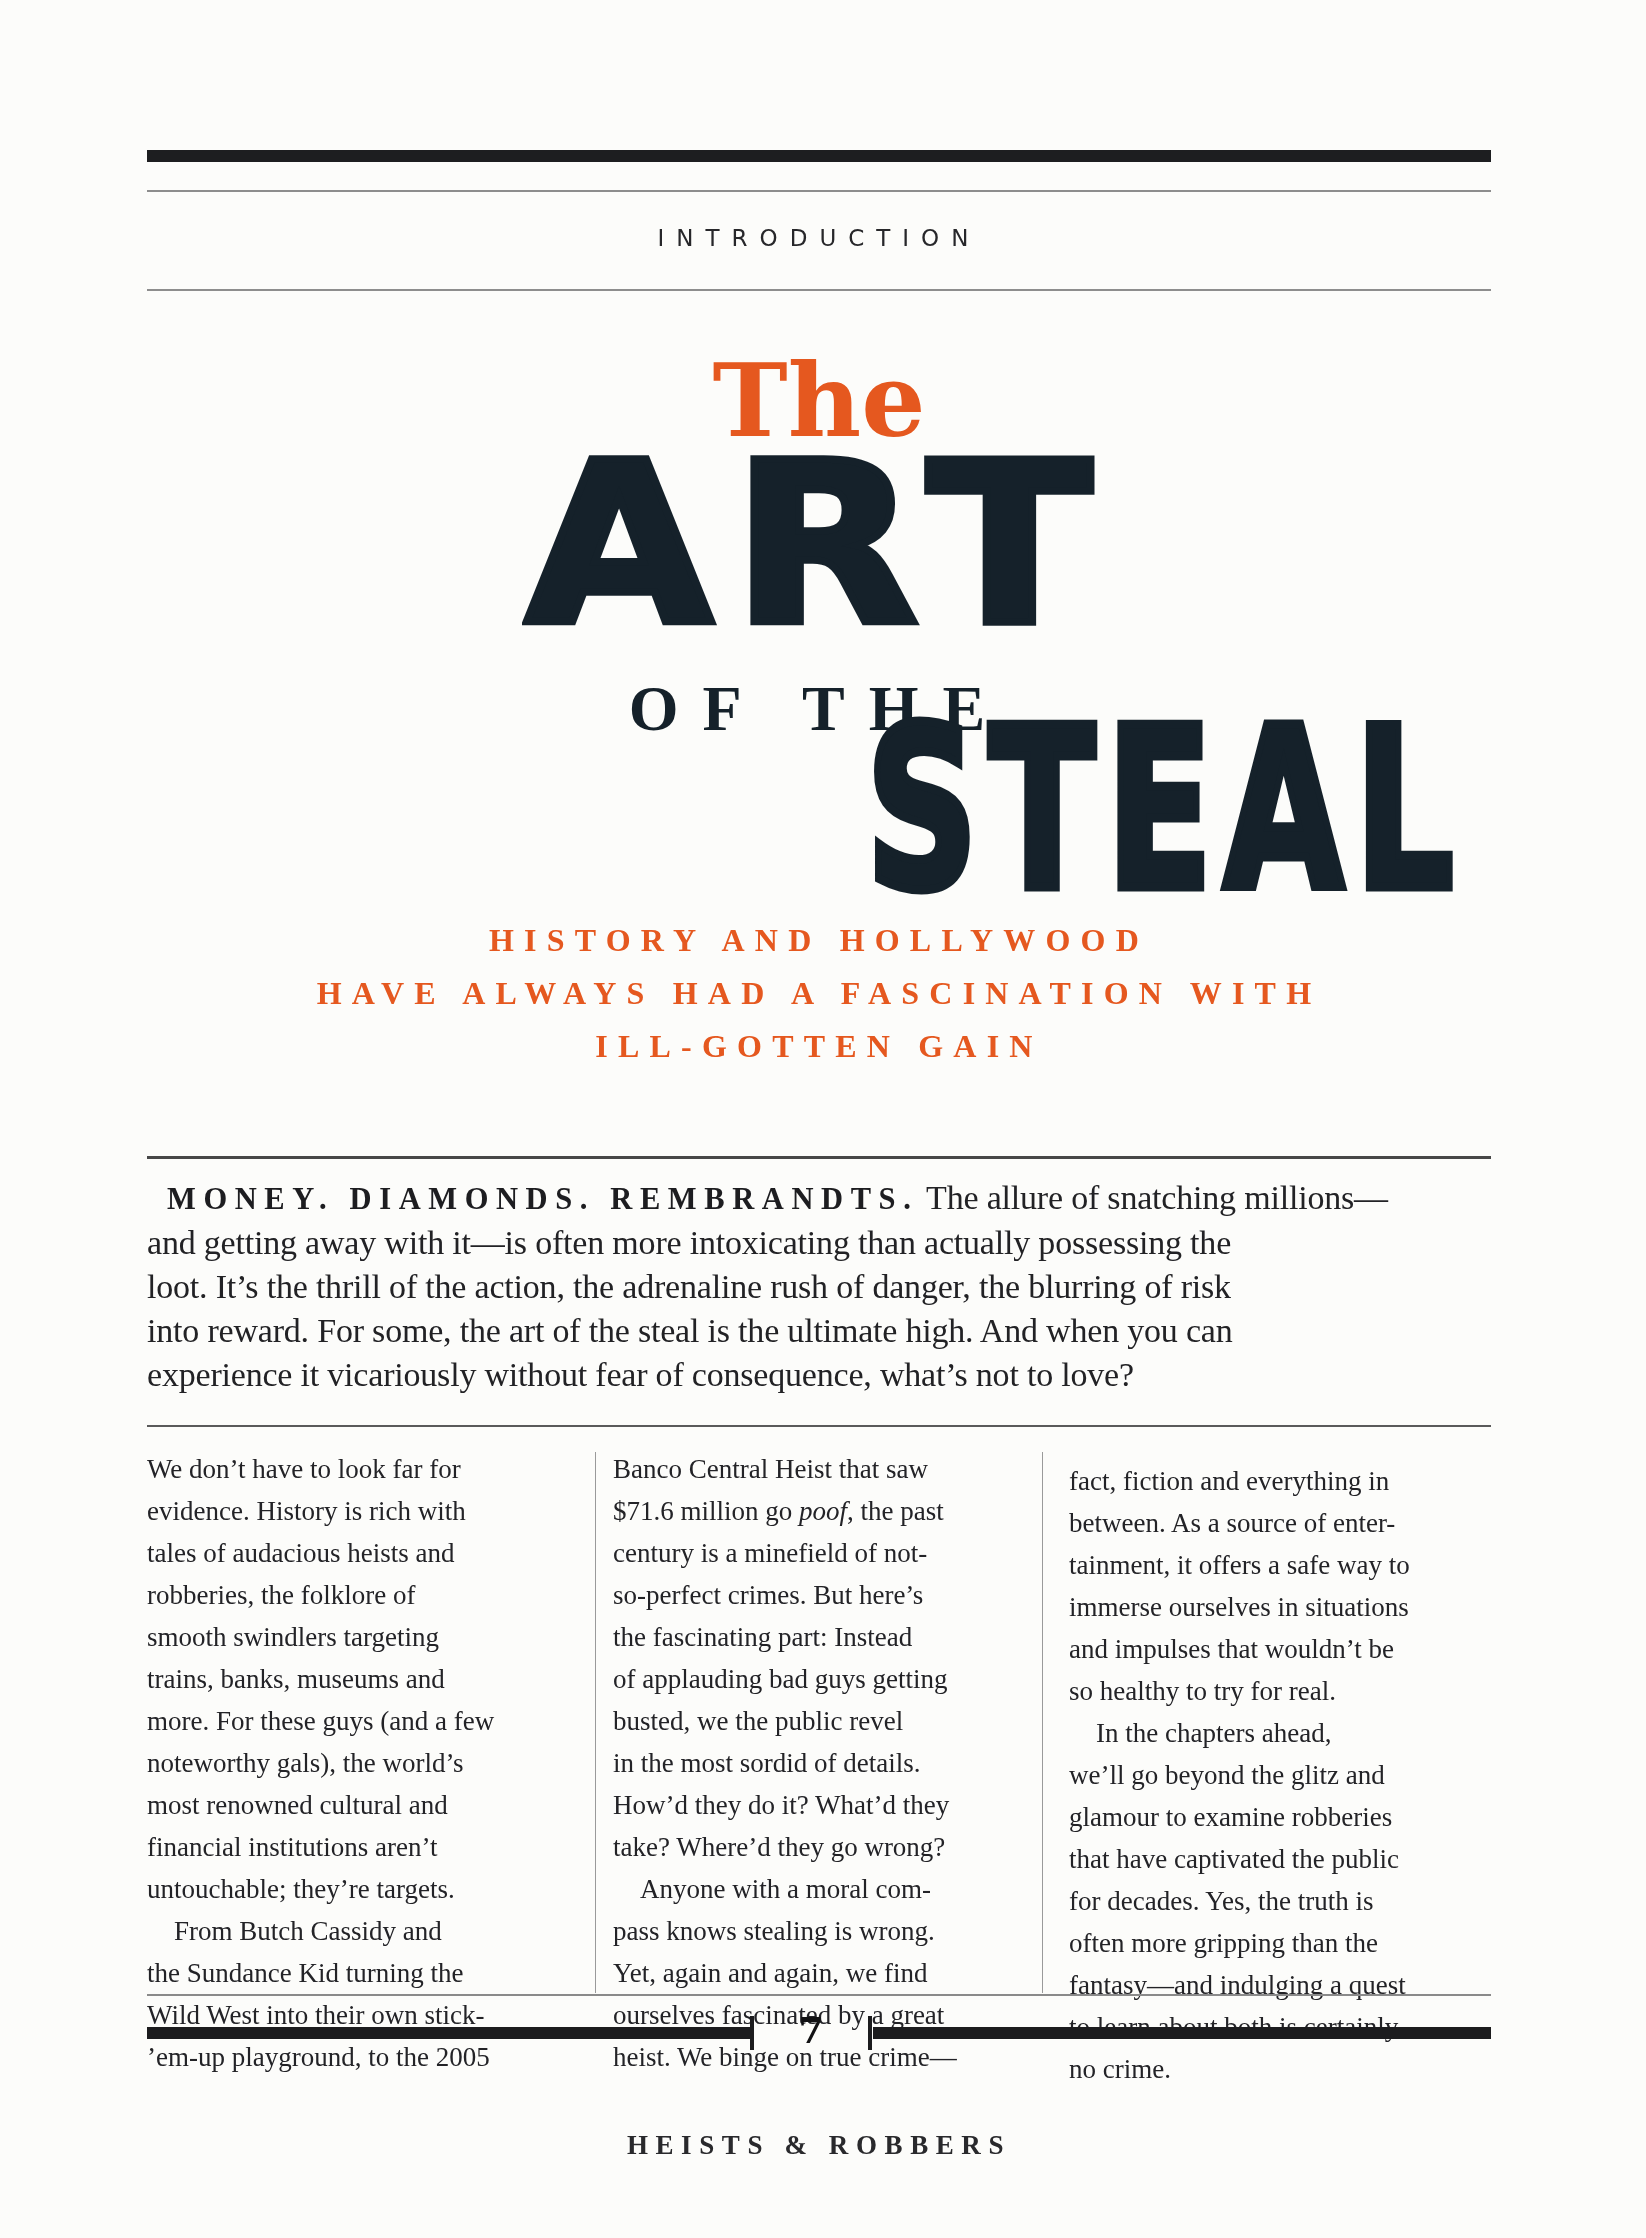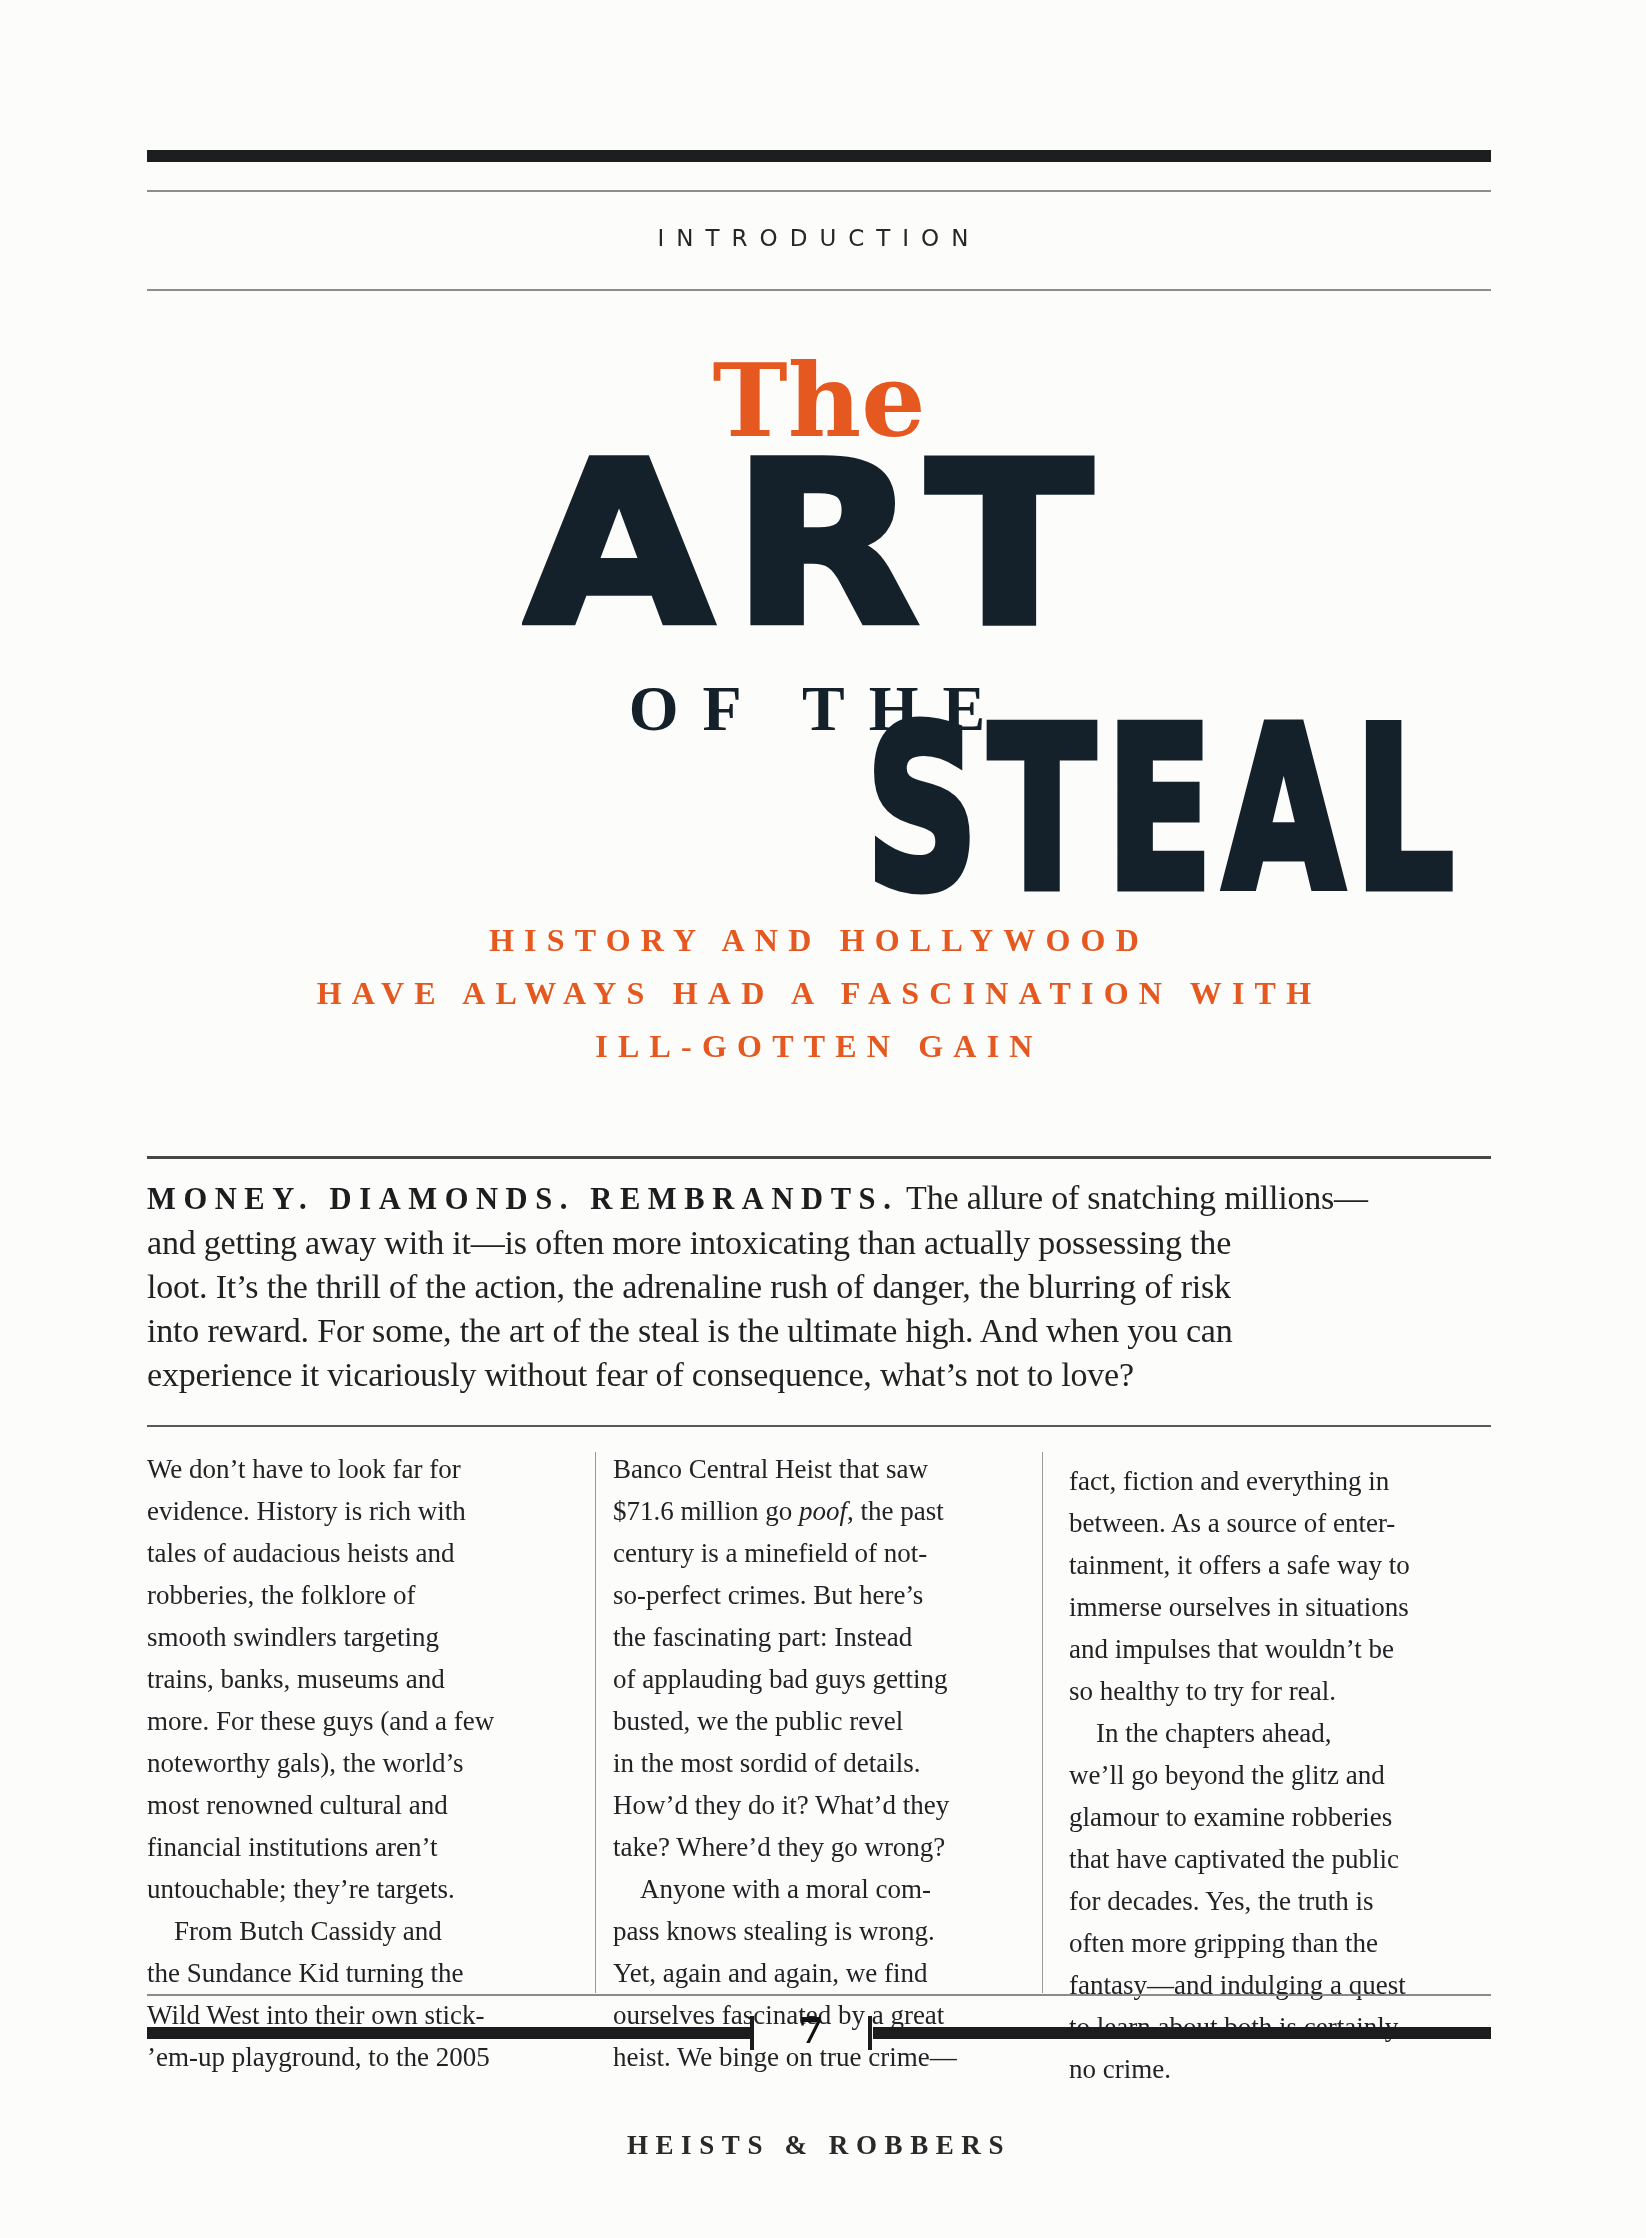--- a/index.html
+++ b/index.html
@@ -67,21 +67,21 @@
     font-size:32px;line-height:53px;letter-spacing:10.2px;
     color:var(--accent);
   }
   
   .lede{
     top:1176px;
     font-size:34px;line-height:44px;color:#222225;
     white-space:nowrap;letter-spacing:-0.2px;
   }
   .lede .lead-in{
-    font-weight:bold;font-size:30.5px;letter-spacing:7.6px;color:#1d1d20;
+    font-weight:bold;font-size:30.5px;letter-spacing:7.6px;color:#1d1d20;margin-left:20px;
   }
   
   .col{
     top:1448px;font-size:27px;line-height:42px;
     white-space:nowrap;color:#232327;
   }
   .col-1{left:147px;width:423px;}
   .col-2{left:613px;width:423px;}
   .col-3{left:1069px;width:423px;margin-top:12px;}
   .vdivider{top:1452px;width:0.8px;height:541px;background:#9a9a9a;}

